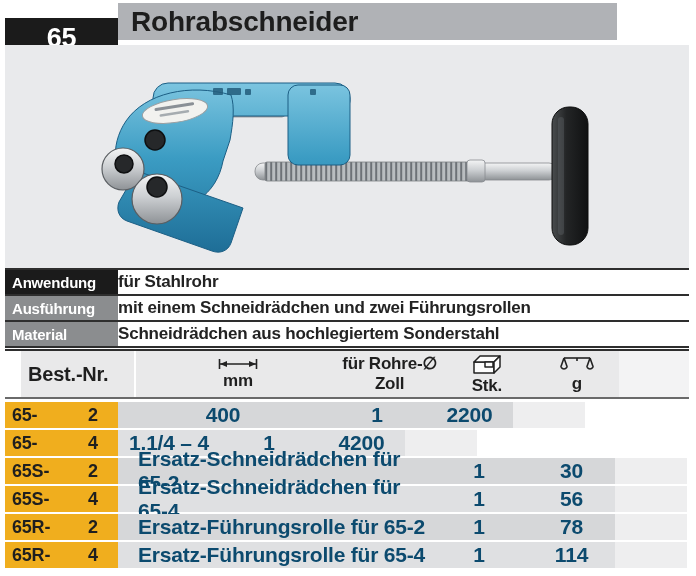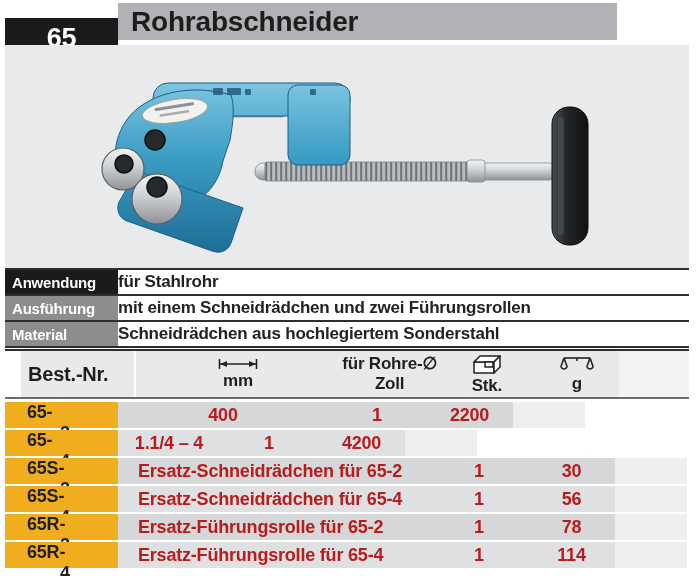--- a/index.html
+++ b/index.html
@@ -33,25 +33,25 @@
   .th{background:#e9e9ea;display:flex;flex-direction:column;align-items:center;justify-content:center;
       gap:2px;color:#1f1f1f;font-size:17px;line-height:18px;box-sizing:border-box;}
   .th-best{width:118px;align-items:flex-start;justify-content:center;font-size:20px;
            padding-left:7px;border-right:2px solid #ffffff;margin-left:16px;}
   .w-mm{width:210px;} .w-zoll{width:102px;} .w-stk{width:98px;} .w-g{width:87px;}
   .w-fill{width:72px;background:#f3f3f4;}
   .w-desc{width:312px;}
 
   .rows{position:absolute;left:0;top:402px;width:684px;display:flex;flex-direction:column;gap:2px;}
   .row{height:26px;display:flex;}
-  .cell{display:flex;align-items:center;justify-content:center;font-size:18px;color:#b91c1c;
+  .cell{display:flex;align-items:center;justify-content:center;font-size:21px;color:#0c4a6e;
         box-sizing:border-box;background:#d6d7d9;}
   .row.alt .cell{background:#dfe0e2;}
   .cell-best{width:113px;background:#f0ae1e !important;color:#1f1f1f;font-size:18px;
-             justify-content:flex-start;padding-left:7px;flex-direction:column;}
+             justify-content:flex-start;padding-left:7px;}
   .bn-base{display:inline-block;width:76px;}
   .cell-desc{justify-content:flex-start;padding-left:20px;}
   .cell-fill{background:#eeeeef !important;}
 
   svg{display:block;}
 </style>
 </head>
 <body>
 
 <div class="page">

